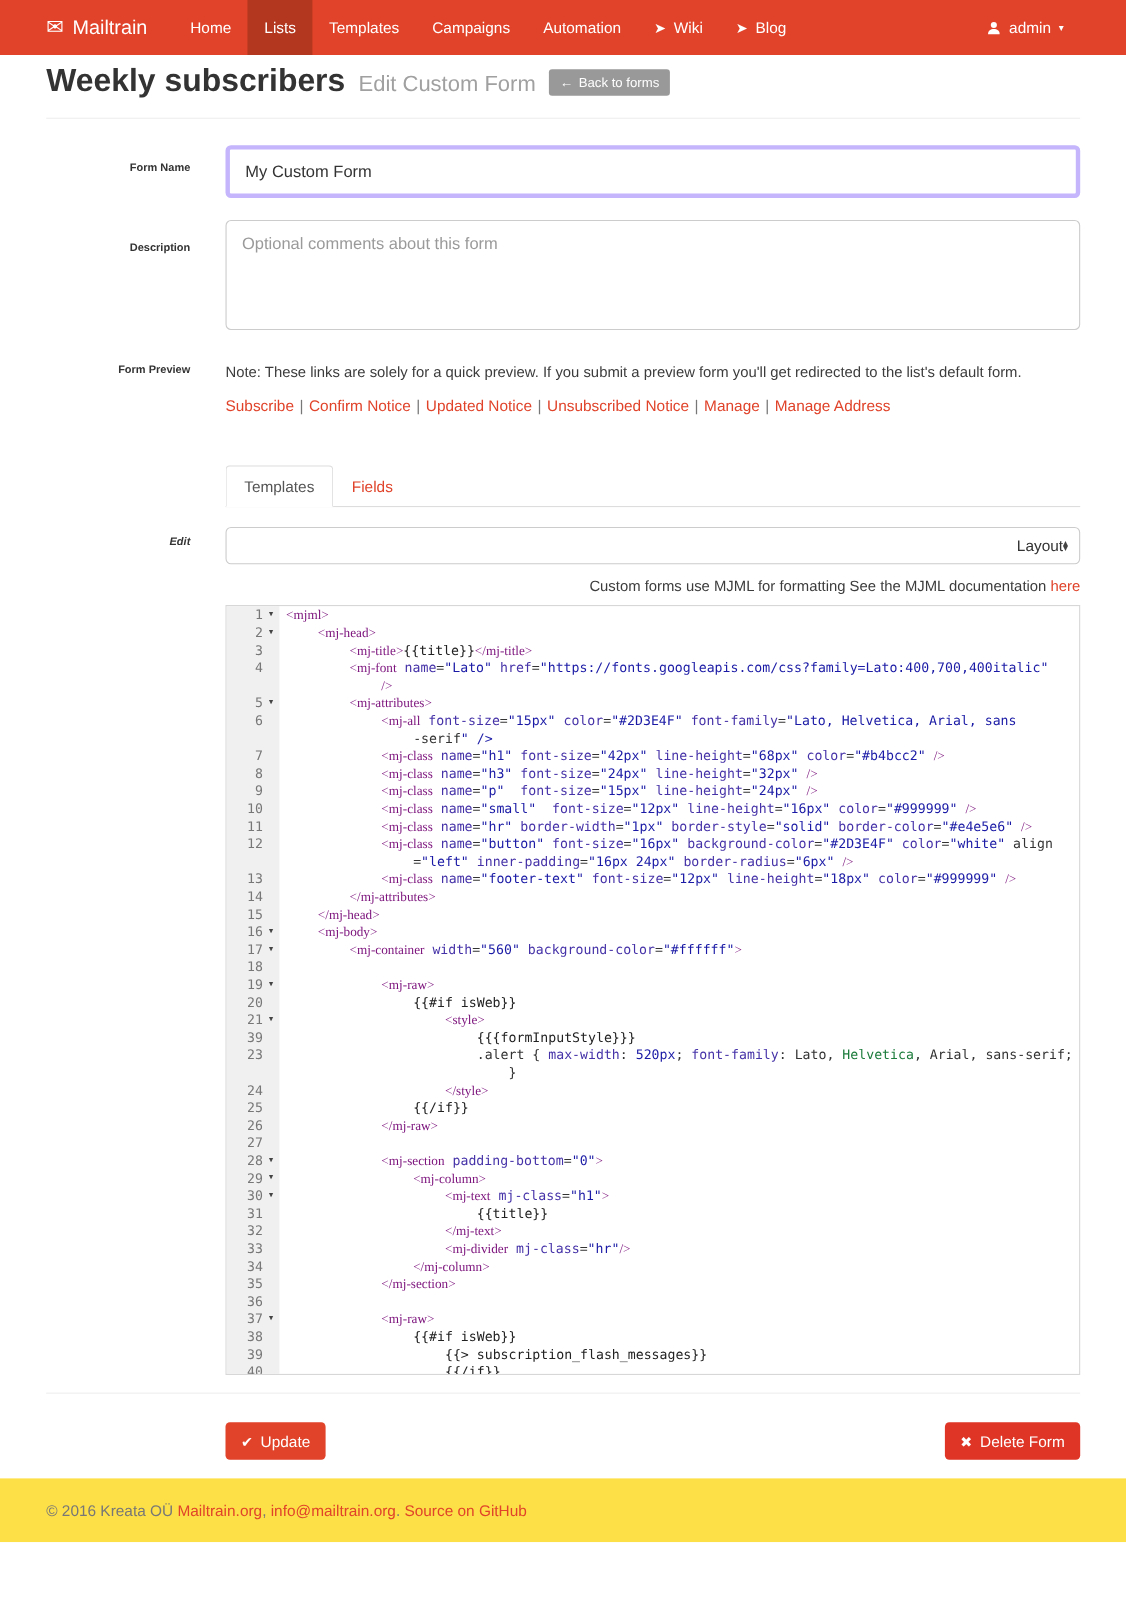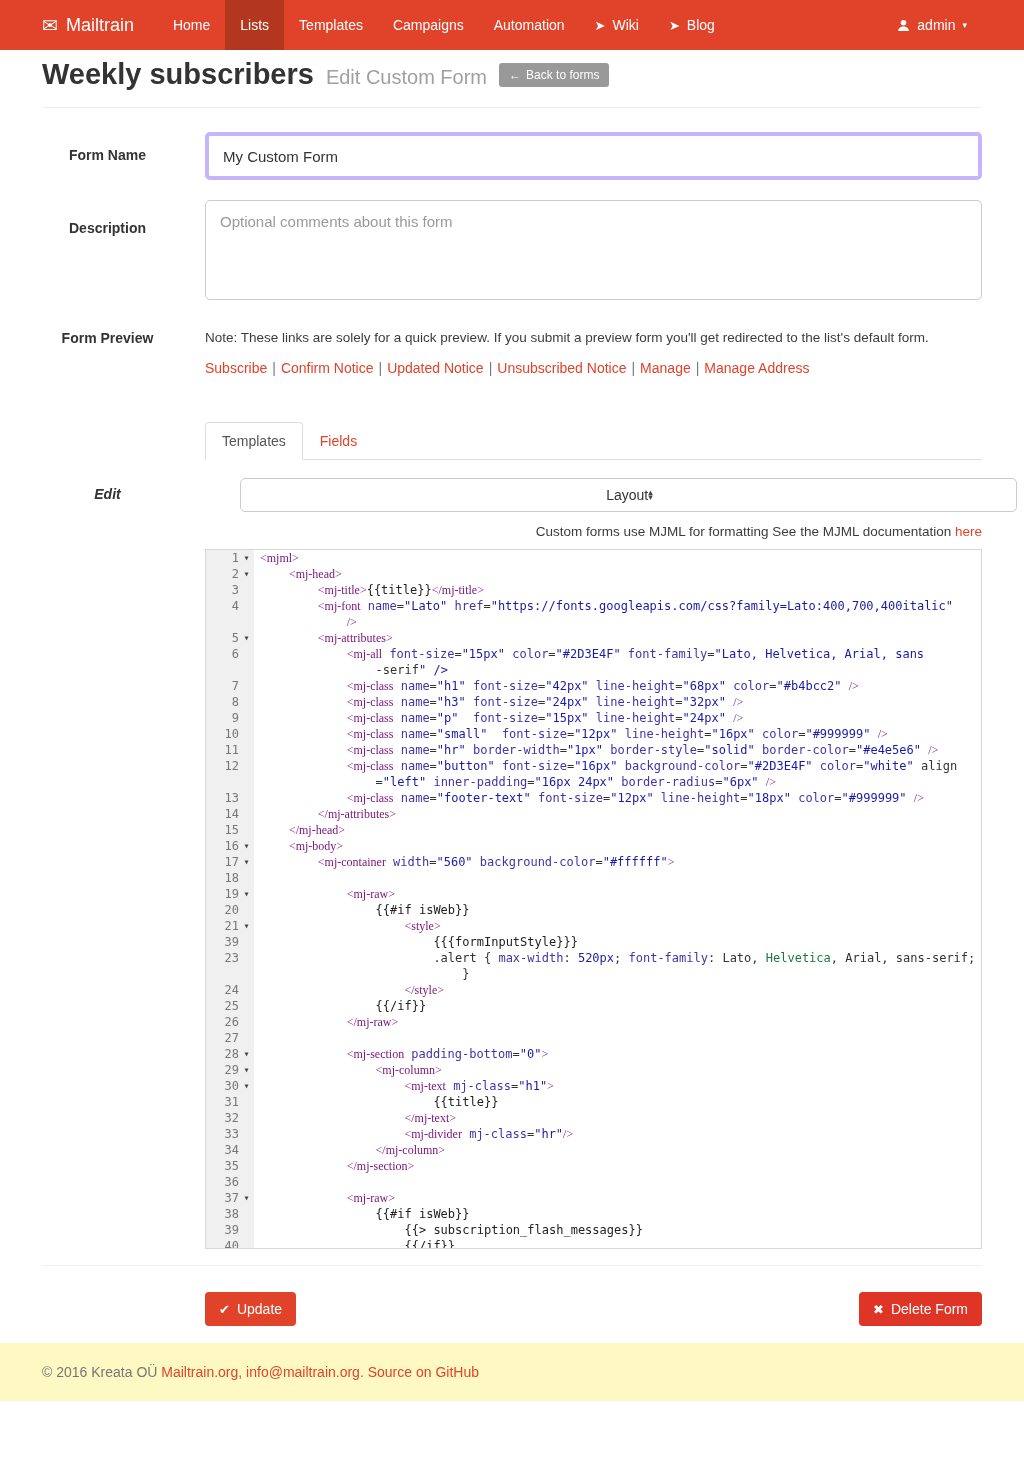--- a/index.html
+++ b/index.html
@@ -31,41 +31,41 @@
   
   .page-title-row{font-weight:normal;margin:8px 0 16px;display:flex;align-items:baseline;gap:12px;}
   .pt{font-size:29px;font-weight:bold;color:#333;}
   .ps{font-size:20px;color:#a0a0a0;}
   .back-btn{background:#999;color:#fff;border:none;border-radius:3px;font-size:12px;padding:5px 10px;display:inline-flex;gap:5px;align-items:center;cursor:pointer;font-family:inherit;align-self:center;}
   hr.rule{border:none;border-top:1px solid #eee;margin:0 0 24px;}
   hr.rule-bottom{border:none;border-top:1px solid #eee;margin:16px 0 0;}
 
   
   .frow{display:grid;grid-template-columns:131px 1fr;column-gap:32px;margin-bottom:20px;}
-  .flabel{font-weight:bold;font-size:14px;text-align:center;color:#333;}
+  .flabel{font-weight:bold;font-size:10px;text-align:right;color:#333;}
   .pad-center{padding-top:15px;}
   .pad-desc{padding-top:20px;}
   .pad-edit{padding-top:8px;font-style:italic;}
   .text-input{width:100%;height:48px;border:4px solid #c4b5fd;border-radius:5px;padding:10px 14px;font-size:15px;color:#333;font-family:inherit;}
   .text-area{width:100%;height:100px;border:1px solid #ccc;border-radius:5px;padding:12px 14px;font-size:15px;color:#333;font-family:inherit;resize:none;}
   .text-area::placeholder{color:#9a9a9a;}
   .note{font-size:13.5px;color:#3c3c3c;margin-bottom:15px;}
   .plinks{font-size:14px;}
   .plink{color:#e0432a;}
   .pipe{color:#777;padding:0 5px;}
 
   
   .tabs-row{margin-top:46px;margin-bottom:0;}
   .tabs{display:flex;border-bottom:1px solid #ddd;}
   .tab{font-size:14px;padding:10px 16px;margin-bottom:-1px;border:1px solid transparent;border-radius:4px 4px 0 0;color:#e0432a;}
   .tab.active{color:#555;background:#fff;border-color:#ddd #ddd #fff #ddd;}
 
   
   .edit-row{margin-top:18px;margin-bottom:0;}
-  .select-box{width:100%;height:34px;border:1px solid #ccc;border-radius:5px;padding:0 10px 0 12px;font-size:14px;display:flex;align-items:center;justify-content:center;cursor:pointer;background:#fff;margin-left:35px;}
+  .select-box{width:100%;height:34px;border:1px solid #ccc;border-radius:5px;padding:0 10px 0 12px;font-size:14px;display:flex;align-items:center;justify-content:flex-end;cursor:pointer;background:#fff;}
   .sel-arrows{display:flex;flex-direction:column;align-items:center;color:#444;font-size:9px;line-height:5.5px;}
 
   .mjml-help{font-size:13.5px;color:#3c3c3c;margin:12px 0 10px;text-align:right;}
   .editor{display:flex;height:700px;overflow:hidden;border:1px solid #d7d7d7;background:#fff;
           font-family:"DejaVu Sans Mono",monospace;font-size:12px;line-height:16px;}
   .gutter{width:48px;flex:none;background:#f0f0f0;color:#777;}
   .gl{display:flex;justify-content:flex-end;height:16px;}
   .gn{min-width:26px;text-align:right;}
   .gf{width:15px;text-align:center;color:#444;font-size:10px;}
   .codecol{flex:1;overflow:hidden;padding-left:6px;}
@@ -78,21 +78,21 @@
 
   
   .actions-row{margin-top:26px;margin-bottom:0;}
   .actions{display:flex;justify-content:space-between;align-items:center;}
   .btn{border:none;border-radius:4px;color:#fff;font-size:14px;padding:9px 14px;display:inline-flex;gap:7px;align-items:center;cursor:pointer;font-family:inherit;}
   .btn-update{background:#e0432a;}
   .btn-delete{background:#de3526;}
   .btn .ic{font-size:13px;line-height:1;}
 
   
-  .footer{background:#fef9c3;margin-top:17px;padding:21px 0;font-size:14px;color:#777;}
+  .footer{background:#fde047;margin-top:17px;padding:21px 0;font-size:14px;color:#777;}
   .footer a{color:#e0432a;}
 </style>
 </head>
 <body>
 
 <nav class="navbar">
   <div class="container nav-inner">
     <a class="brand">
       <span class="brand-icon">✉</span>
       <span>Mailtrain</span>

